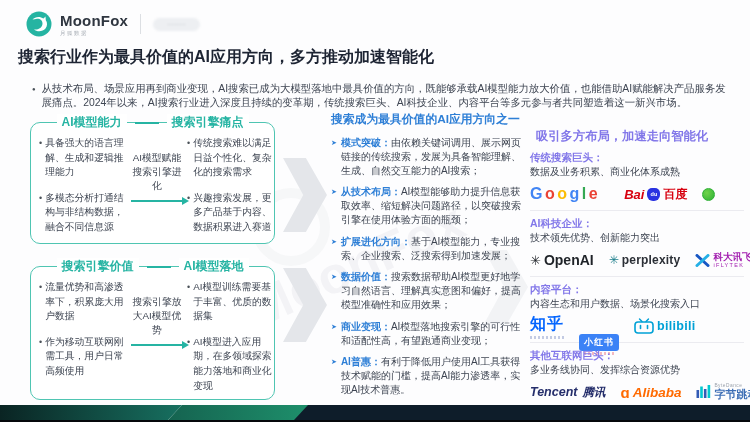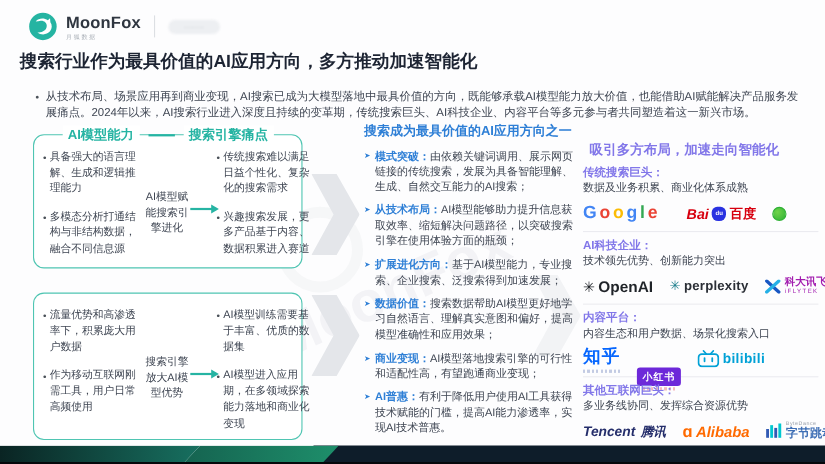--- a/index.html
+++ b/index.html
@@ -32,21 +32,21 @@
   .qbox{position:absolute;left:30px;width:245px;border:1.5px solid #4fc5b2;border-radius:10px;background:#fff;}
   .qbox.b1{top:122px;height:122px;}
   .qbox.b2{top:266px;height:134px;}
   .qhead{position:absolute;top:-9px;left:0;right:0;display:flex;justify-content:center;align-items:center;gap:8px;}
   .qtitle{background:#fff;padding:0 5px;font-size:12px;font-weight:700;color:var(--c-teal,#26b4a3);white-space:nowrap;}
   .qdash{width:24px;height:2px;background:var(--c-teal,#26b4a3);}
   .qbody{display:flex;gap:4px;padding:13px 7px 6px 8px;height:100%;}
   .qcol{width:88px;flex:0 0 auto;}
   .qitem{display:flex;gap:3px;font-size:9.8px;line-height:14.6px;color:var(--c-body,#3e4552);margin-bottom:11px;}
   .qb{flex:0 0 auto;font-size:9px;color:#4a5158;}
-  .qmid{flex:1;display:flex;align-items:center;}
+  .qmid{flex:1;display:flex;flex-direction:column;align-items:center;}
   .qmid-label{margin-top:15px;font-size:9.8px;line-height:14px;color:var(--c-body,#3e4552);text-align:center;}
   .qarrow{position:relative;margin-top:7px;width:52px;height:2px;background:var(--c-teal,#26b4a3);}
   .qarrow::after{content:"";position:absolute;right:-6px;top:-3px;border-top:4px solid transparent;border-bottom:4px solid transparent;border-left:7px solid var(--c-teal,#26b4a3);}
 
   
   .midcol{position:absolute;left:331px;top:112px;width:193px;}
   .mid-title{margin:0 0 8px 0;font-size:11.8px;font-weight:700;color:var(--c-blue,#2e7fd6);}
   .mid-item{display:flex;gap:4px;margin-bottom:8px;}
   .mid-marker{flex:0 0 auto;font-size:7px;line-height:13.8px;color:var(--c-blue,#2e7fd6);}
   .mid-item p{margin:0;font-size:10px;line-height:13.8px;color:var(--c-body,#3e4552);}
@@ -73,21 +73,21 @@
   .lg-openai b{font-size:14px;font-weight:700;}
   .pp-ic{font-size:12px;line-height:12px;}
   .lg-pplx b{font-size:12px;font-weight:600;letter-spacing:.2px;}
   .ifly-txt{display:flex;flex-direction:column;line-height:1;}
   .ifly-txt b{font-size:9.5px;font-weight:700;}
   .ifly-txt i{font-style:normal;font-size:5.5px;letter-spacing:1.3px;margin-top:1px;}
   .lg-zhihu{flex-direction:column;align-items:flex-end;gap:1px;}
   .lg-zhihu b{font-size:16px;font-weight:700;letter-spacing:1px;}
   .zh-sub{width:34px;height:3px;background:repeating-linear-gradient(90deg,#c3cbe3 0 2px,transparent 2px 4px);}
   .lg-xhs{flex-direction:column;align-items:center;gap:1px;}
-  .xhs-box{background:#6d28d9;color:#fff;font-size:9px;font-weight:700;padding:2px 5px;border-radius:3px;letter-spacing:1px;margin-top:37px;}
+  .xhs-box{background:#3b82f6;color:#fff;font-size:9px;font-weight:700;padding:2px 5px;border-radius:3px;letter-spacing:1px;margin-top:37px;}
   .xhs-sub{width:30px;height:2.5px;background:repeating-linear-gradient(90deg,#f3b9c1 0 2px,transparent 2px 4px);}
   .lg-bili b{font-size:12.5px;font-weight:700;letter-spacing:.3px;}
   .tc-en{font-size:12.5px;font-weight:700;font-style:italic;}
   .tc-cn{font-size:11.5px;font-weight:700;margin-left:2px;font-style:italic;}
   .ali-ic{font-style:normal;font-size:15px;font-weight:700;line-height:13px;}
   .lg-ali b{font-size:13.5px;font-weight:700;font-style:italic;}
   .bd-stack{display:flex;flex-direction:column;line-height:1;}
   .bd-stack i{font-style:normal;font-size:4.8px;color:#9aa1ab;letter-spacing:.5px;}
   .bd-stack b{font-size:11px;font-weight:700;margin-top:1px;}
 
@@ -158,20 +158,25 @@
           </div>
         <div class="qitem">
             <span class="qb">•</span>
             <span>兴趣搜索发展，更多产品基于内容、数据积累进入赛道</span>
           </div>
       </div>
     </div>
   </div>
 
   <div class="qbox b2">
+    <div class="qhead">
+      <span class="qtitle">搜索引擎价值</span>
+      <span class="qdash"></span>
+      <span class="qtitle">AI模型落地</span>
+    </div>
     <div class="qbody">
       <div class="qcol">
         <div class="qitem">
             <span class="qb">•</span>
             <span>流量优势和高渗透率下，积累庞大用户数据</span>
           </div>
         <div class="qitem">
             <span class="qb">•</span>
             <span>作为移动互联网刚需工具，用户日常高频使用</span>
           </div>

